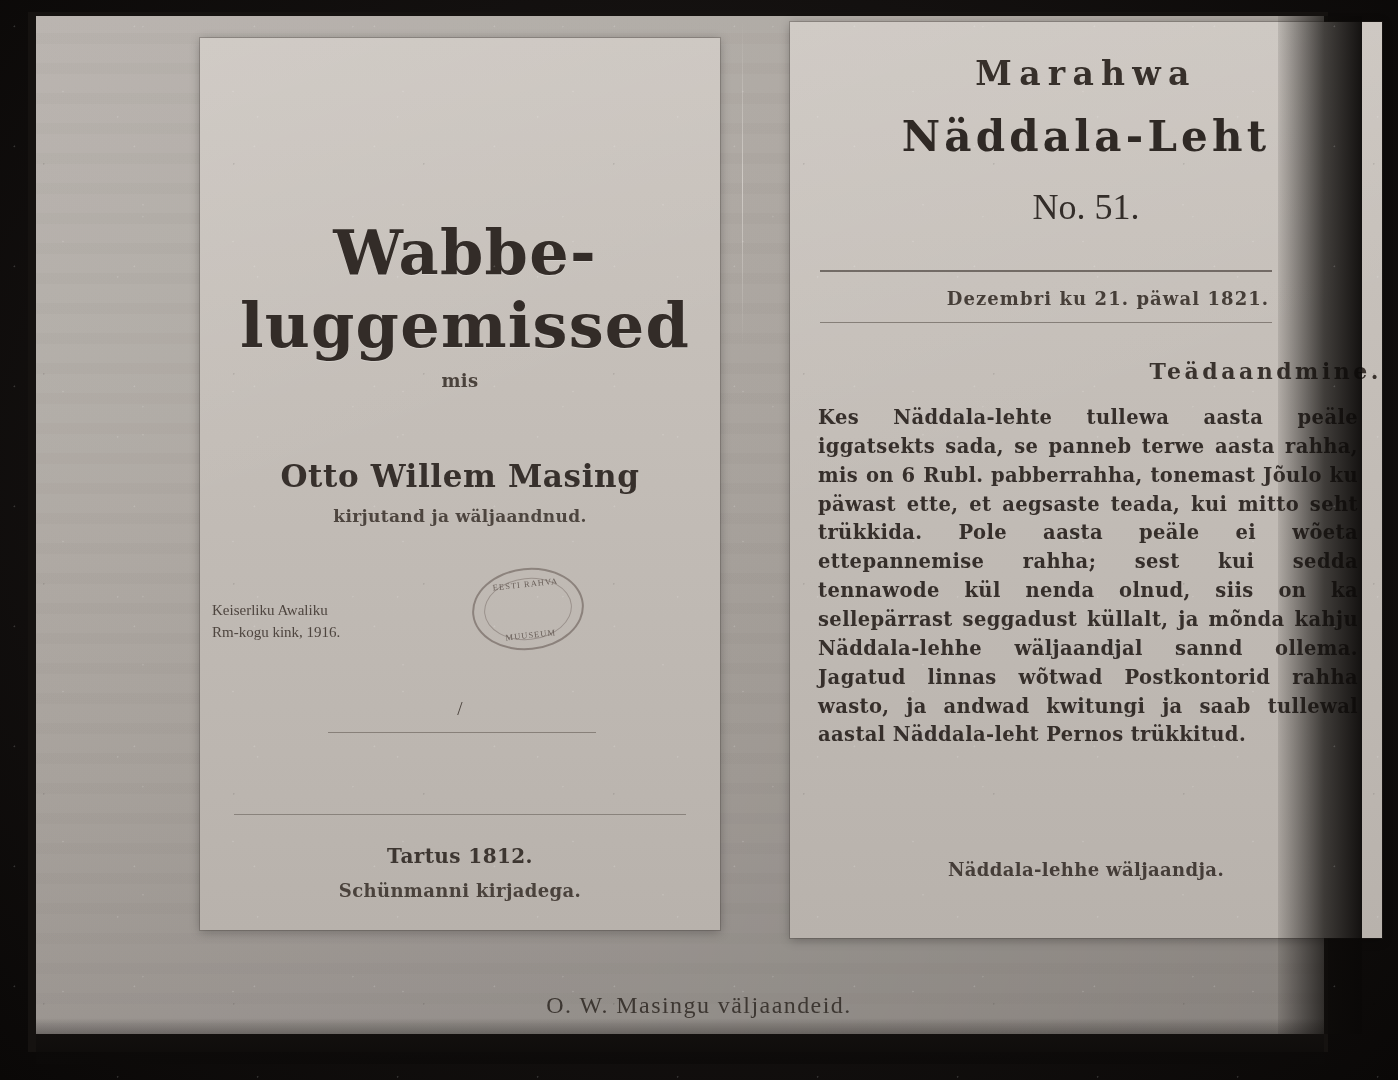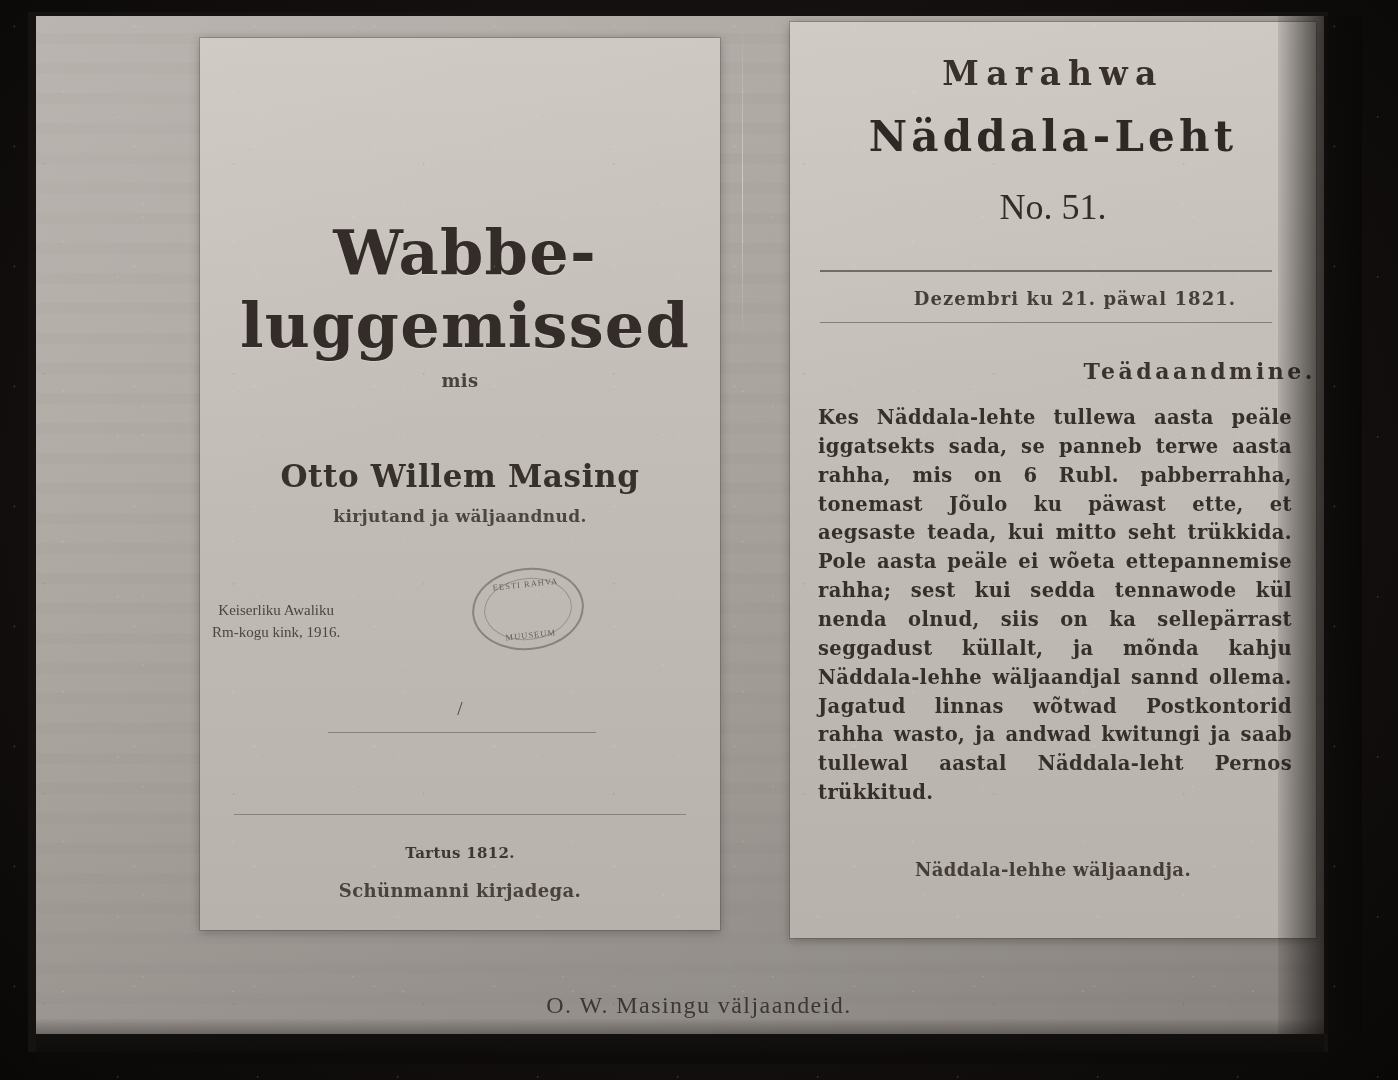--- a/index.html
+++ b/index.html
@@ -69,21 +69,21 @@
   .leaf {
     position: absolute;
     background:
       linear-gradient(160deg, rgba(255,255,255,0.10), rgba(255,255,255,0.0) 45%),
       linear-gradient(#cbc5bf, #c3bdb7 45%, #b8b2ac 100%);
     box-shadow: 0 0 0 1px rgba(60,52,46,0.25), 0 2px 10px rgba(0,0,0,0.28);
     color: #3a3330;
     overflow: hidden;
   }
   #leaf-left  { left: 200px; top: 38px;  width: 520px; height: 892px; }
-  #leaf-right { left: 790px; top: 22px;  width: 526px; height: 916px; }
+  #leaf-right { left: 790px; top: 22px;  width: 592px; height: 916px; }
 
   .gothic {
     font-family: "DejaVu Serif", "Liberation Serif", serif;
     font-weight: 700;
     letter-spacing: 0.02em;
   }
   .ctr { text-align: center; }
 
   
   #l-super {
@@ -103,41 +103,41 @@
     position: absolute; left: 0; right: 0; top: 420px;
     font-size: 31px; color: #37302c;
   }
   #l-authornote {
     position: absolute; left: 0; right: 0; top: 468px;
     font-size: 17px; color: #4d453f;
   }
   #l-stamp-text {
     position: absolute; left: 12px; top: 562px;
     font-size: 15px; line-height: 1.45; color: #4e453f;
-    text-align: center;
+    text-align: left;
   }
   #l-rule-1 {
     position: absolute; left: 128px; top: 694px; width: 268px; height: 1px;
     background: rgba(70,62,56,0.45);
   }
   #l-slash {
     position: absolute; left: 0; right: 0; top: 660px;
     font-size: 19px; color: #4a423c;
   }
   #l-part {
     position: absolute; left: 0; right: 0; top: 718px;
     font-size: 20px; color: #413a35;
   }
   #l-rule-2 {
     position: absolute; left: 34px; top: 776px; width: 452px; height: 1px;
     background: rgba(70,62,56,0.42);
   }
   #l-place {
     position: absolute; left: 0; right: 0; top: 806px;
-    font-size: 15px; color: #3d3631;
+    font-size: 20px; color: #3d3631;
   }
   #l-printer {
     position: absolute; left: 0; right: 0; top: 842px;
     font-size: 18px; color: #4a423c;
   }
 
   
   #l-stamp {
     position: absolute; left: 272px; top: 530px;
     width: 108px; height: 78px;

